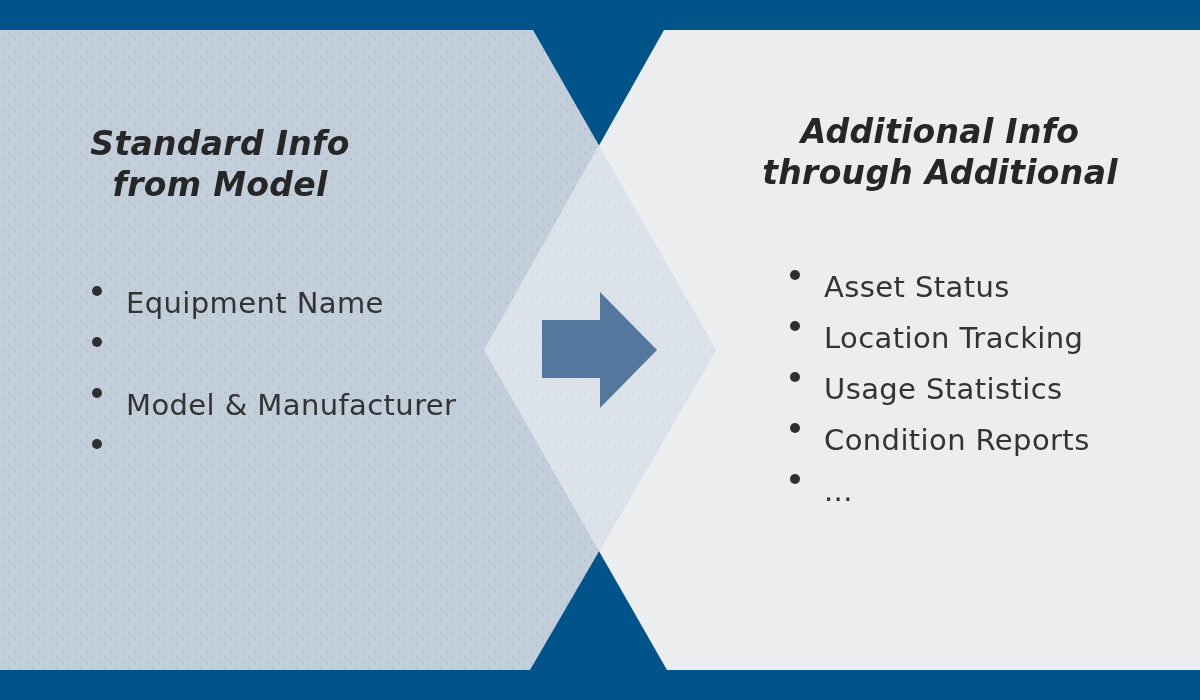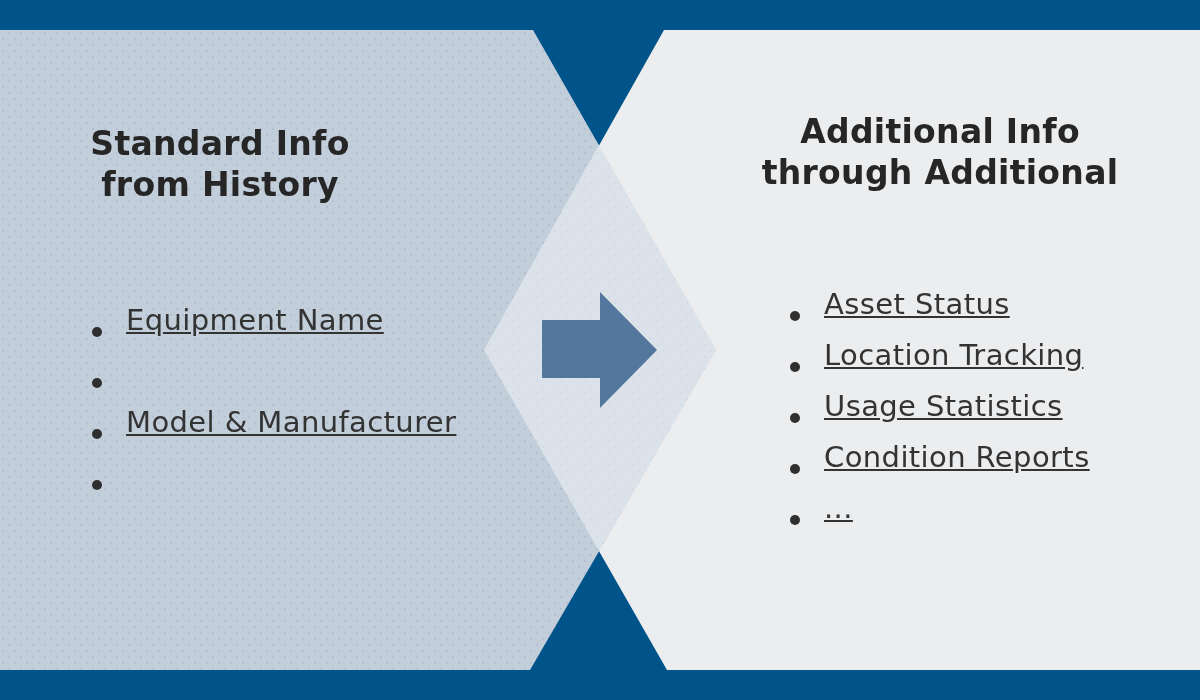--- a/index.html
+++ b/index.html
@@ -35,39 +35,39 @@
   .dot               { fill: var(--dot-texture); }
 
   .panel-title {
     position: absolute;
     text-align: center;
     font-weight: 800;
     font-size: 33px;
     line-height: 41px;
     letter-spacing: 0.3px;
     color: var(--title-text);
+    font-style: italic;
   }
   .panel-title.left  { left: 40px;  top: 123px; width: 360px; }
   .panel-title.right { left: 740px; top: 111px; width: 400px; }
 
   .bullet-list {
     position: absolute;
     list-style: none;
   }
   .bullet-list.left  { left: 92px;  top: 286px; }
   .bullet-list.right { left: 790px; top: 270px; }
   .bullet-list li {
     display: flex;
-    align-items: flex-end;
+    align-items: flex-start;
     height: 51px;
     font-size: 29px;
     letter-spacing: 0.4px;
     color: var(--body-text);
     white-space: nowrap;
-    text-decoration: underline;
   }
   .bullet-dot {
     width: 10px;
     height: 10px;
     border-radius: 50%;
     background: #2F2F2F;
     margin-right: 24px;
     flex: none;
   }
 </style>
@@ -92,21 +92,21 @@
 
     <polygon fill="url(#dots)" points="0,30 533,30 716,350 530,670 0,670"></polygon>
 
     <polygon class="shape-overlap" points="599,145 716,350 599,551 484,350"></polygon>
 
     <polygon class="shape-arrow" points="542,320 600,320 600,292 657,350 600,408 600,378 542,378"></polygon>
   </svg>
 
   <div class="panel-title left">
     <div>Standard Info</div>
-    <div>from History</div>
+    <div>from Model</div>
   </div>
 
   <div class="panel-title right">
     <div>Additional Info</div>
     <div>through Additional</div>
   </div>
 
   <ul class="bullet-list left">
     <li>
       <span class="bullet-dot"></span>

